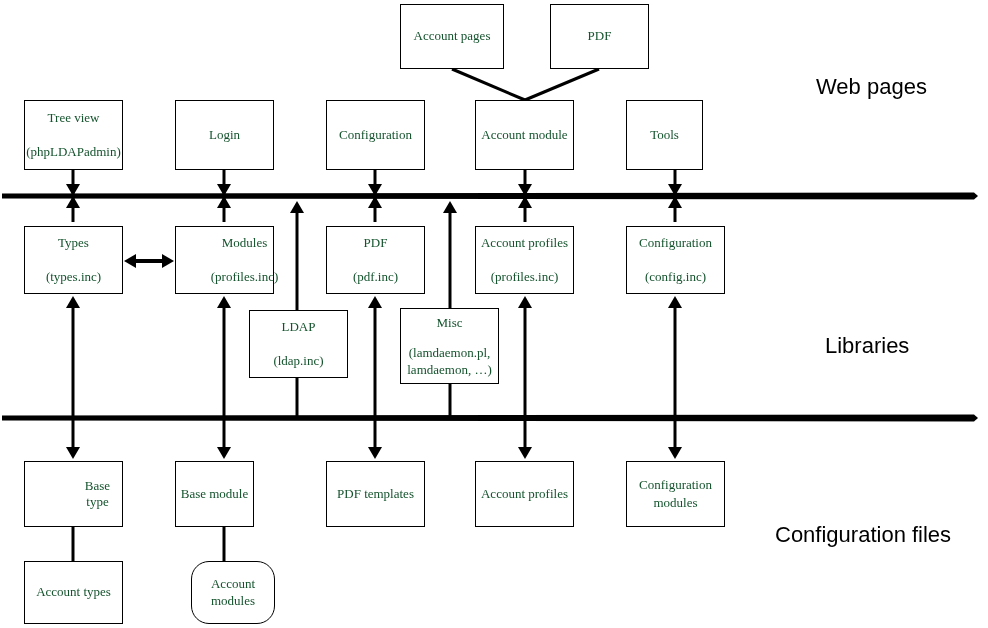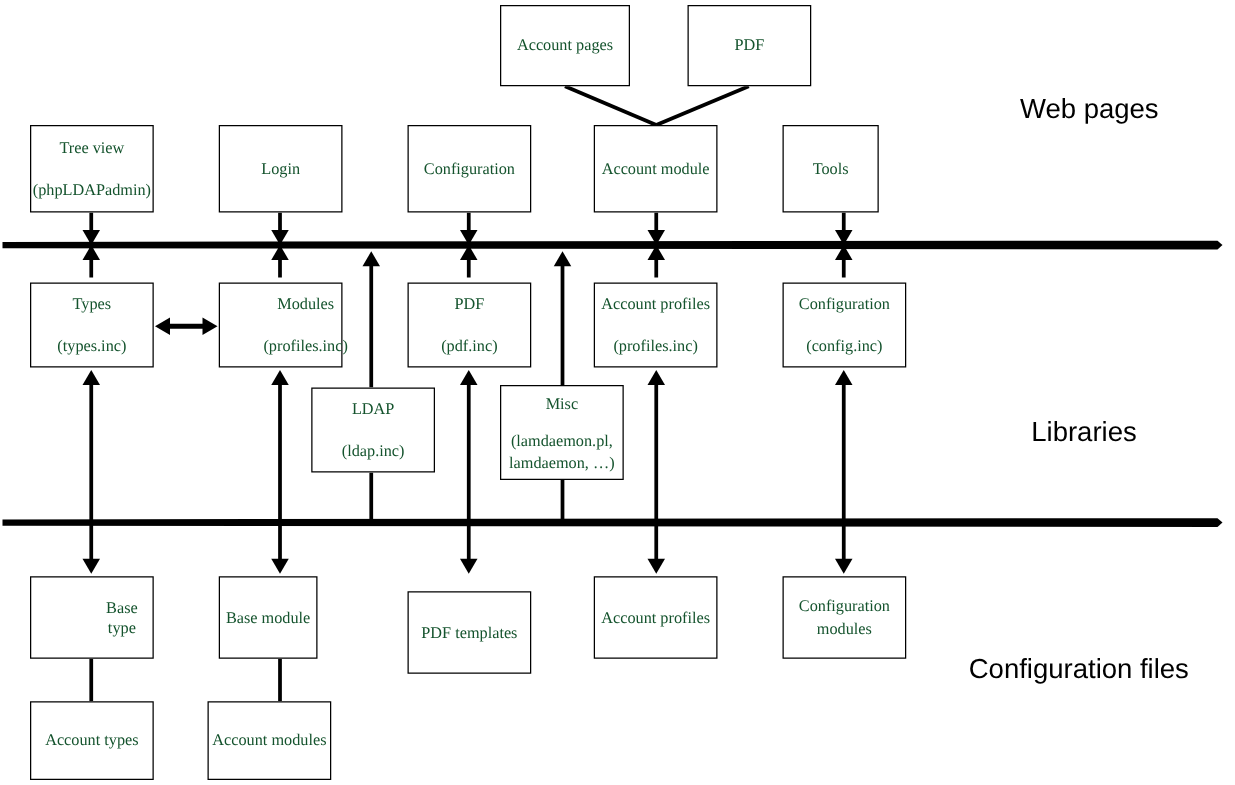--- a/index.html
+++ b/index.html
@@ -212,34 +212,34 @@
         <span class="line1">Misc</span>
         <span class="line2">(lamdaemon.pl,</span>
         <span class="line3">lamdaemon, …)</span>
       </div>
       <div class="node-box" style="left: 24px; top: 461px; width: 99px; height: 66px; padding-left: 48px;">
         <span class="line1">Base type</span>
       </div>
       <div class="node-box" style="left: 175px; top: 461px; width: 79px; height: 66px;">
         <span class="line1">Base module</span>
       </div>
-      <div class="node-box" style="left: 326px; top: 461px; width: 99px; height: 66px; margin-top: 12px;">
+      <div class="node-box" style="left: 326px; top: 461px; width: 99px; height: 66px;">
         <span class="line1">PDF templates</span>
       </div>
       <div class="node-box" style="left: 475px; top: 461px; width: 99px; height: 66px;">
         <span class="line1">Account profiles</span>
       </div>
       <div class="node-box stacked" style="left: 626px; top: 461px; width: 99px; height: 66px;">
         <span class="line1">Configuration</span>
         <span class="line2">modules</span>
       </div>
       <div class="node-box" style="left: 24px; top: 561px; width: 99px; height: 63px;">
         <span class="line1">Account types</span>
       </div>
-      <div class="node-box" style="left: 166px; top: 561px; width: 99px; height: 63px;">
+      <div class="node-box" style="left: 191px; top: 561px; width: 84px; height: 63px; border-radius: 18px;">
         <span class="line1">Account modules</span>
       </div>
     </div>
   <div id="labels-layer">
       <div class="section-label" style="left: 816px; top: 74px; width: auto; text-align: left; padding-left: 0px;">Web pages</div>
       <div class="section-label" style="left: 825px; top: 297px; width: auto; text-align: left; padding-left: 0px; margin-top: 36px;">Libraries</div>
       <div class="section-label" style="left: 775px; top: 522px; width: auto; text-align: left; padding-left: 0px;">Configuration files</div>
     </div>
 </div>
 

